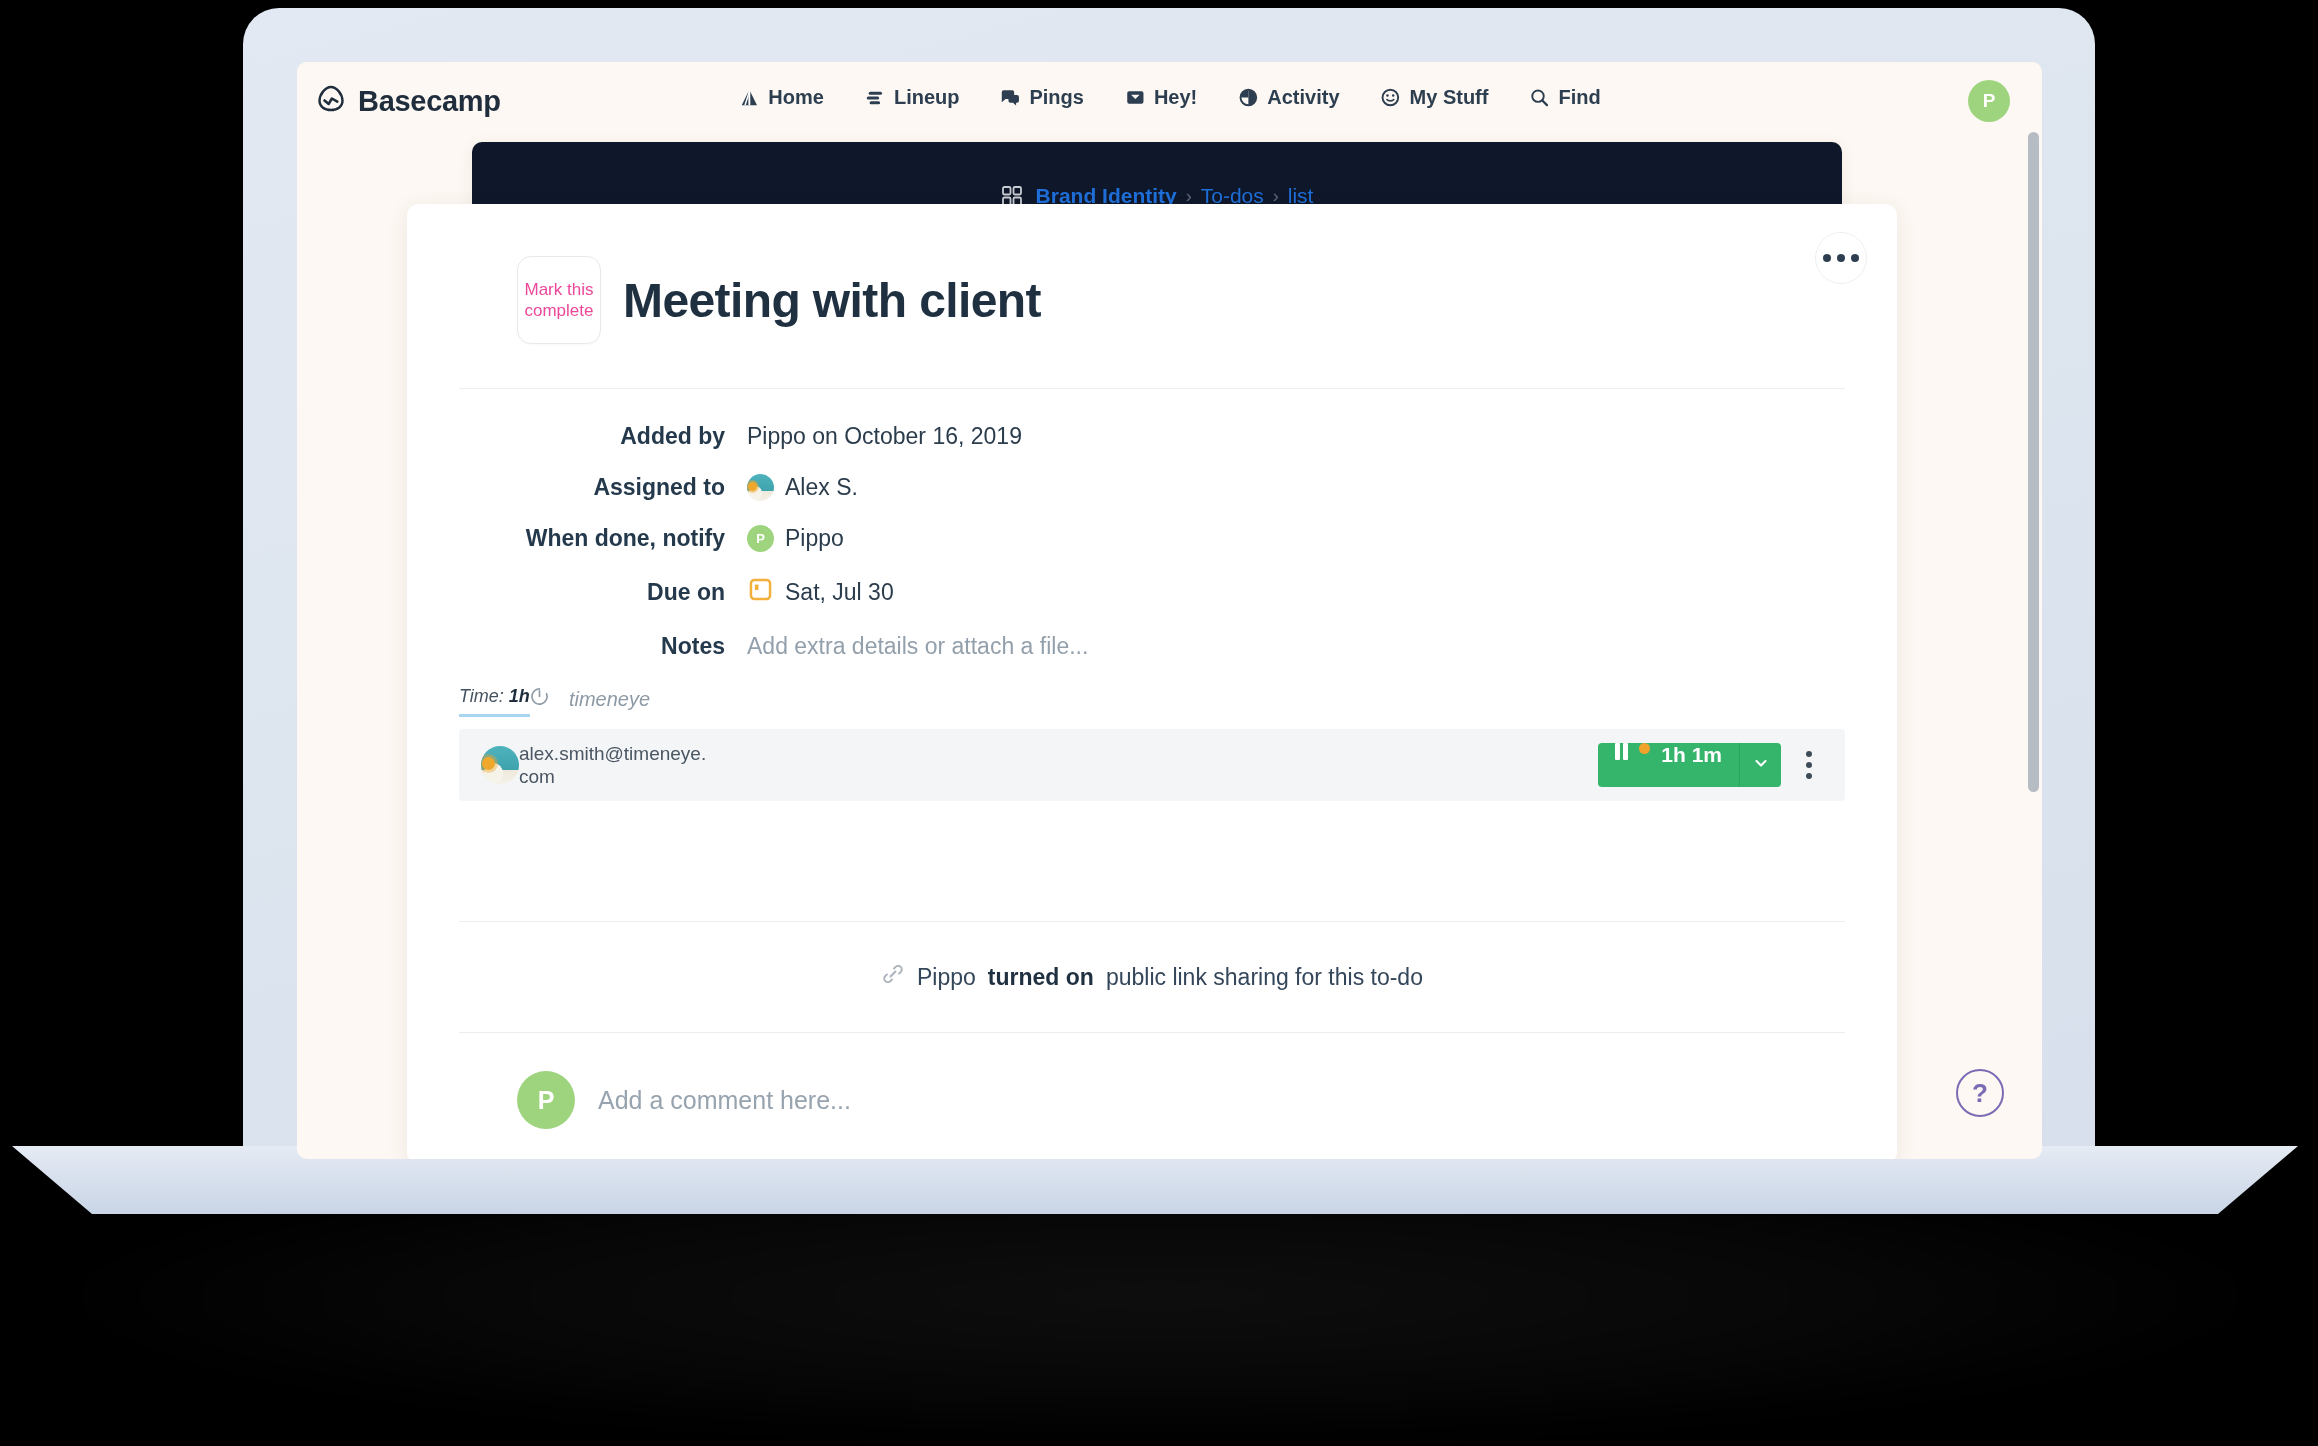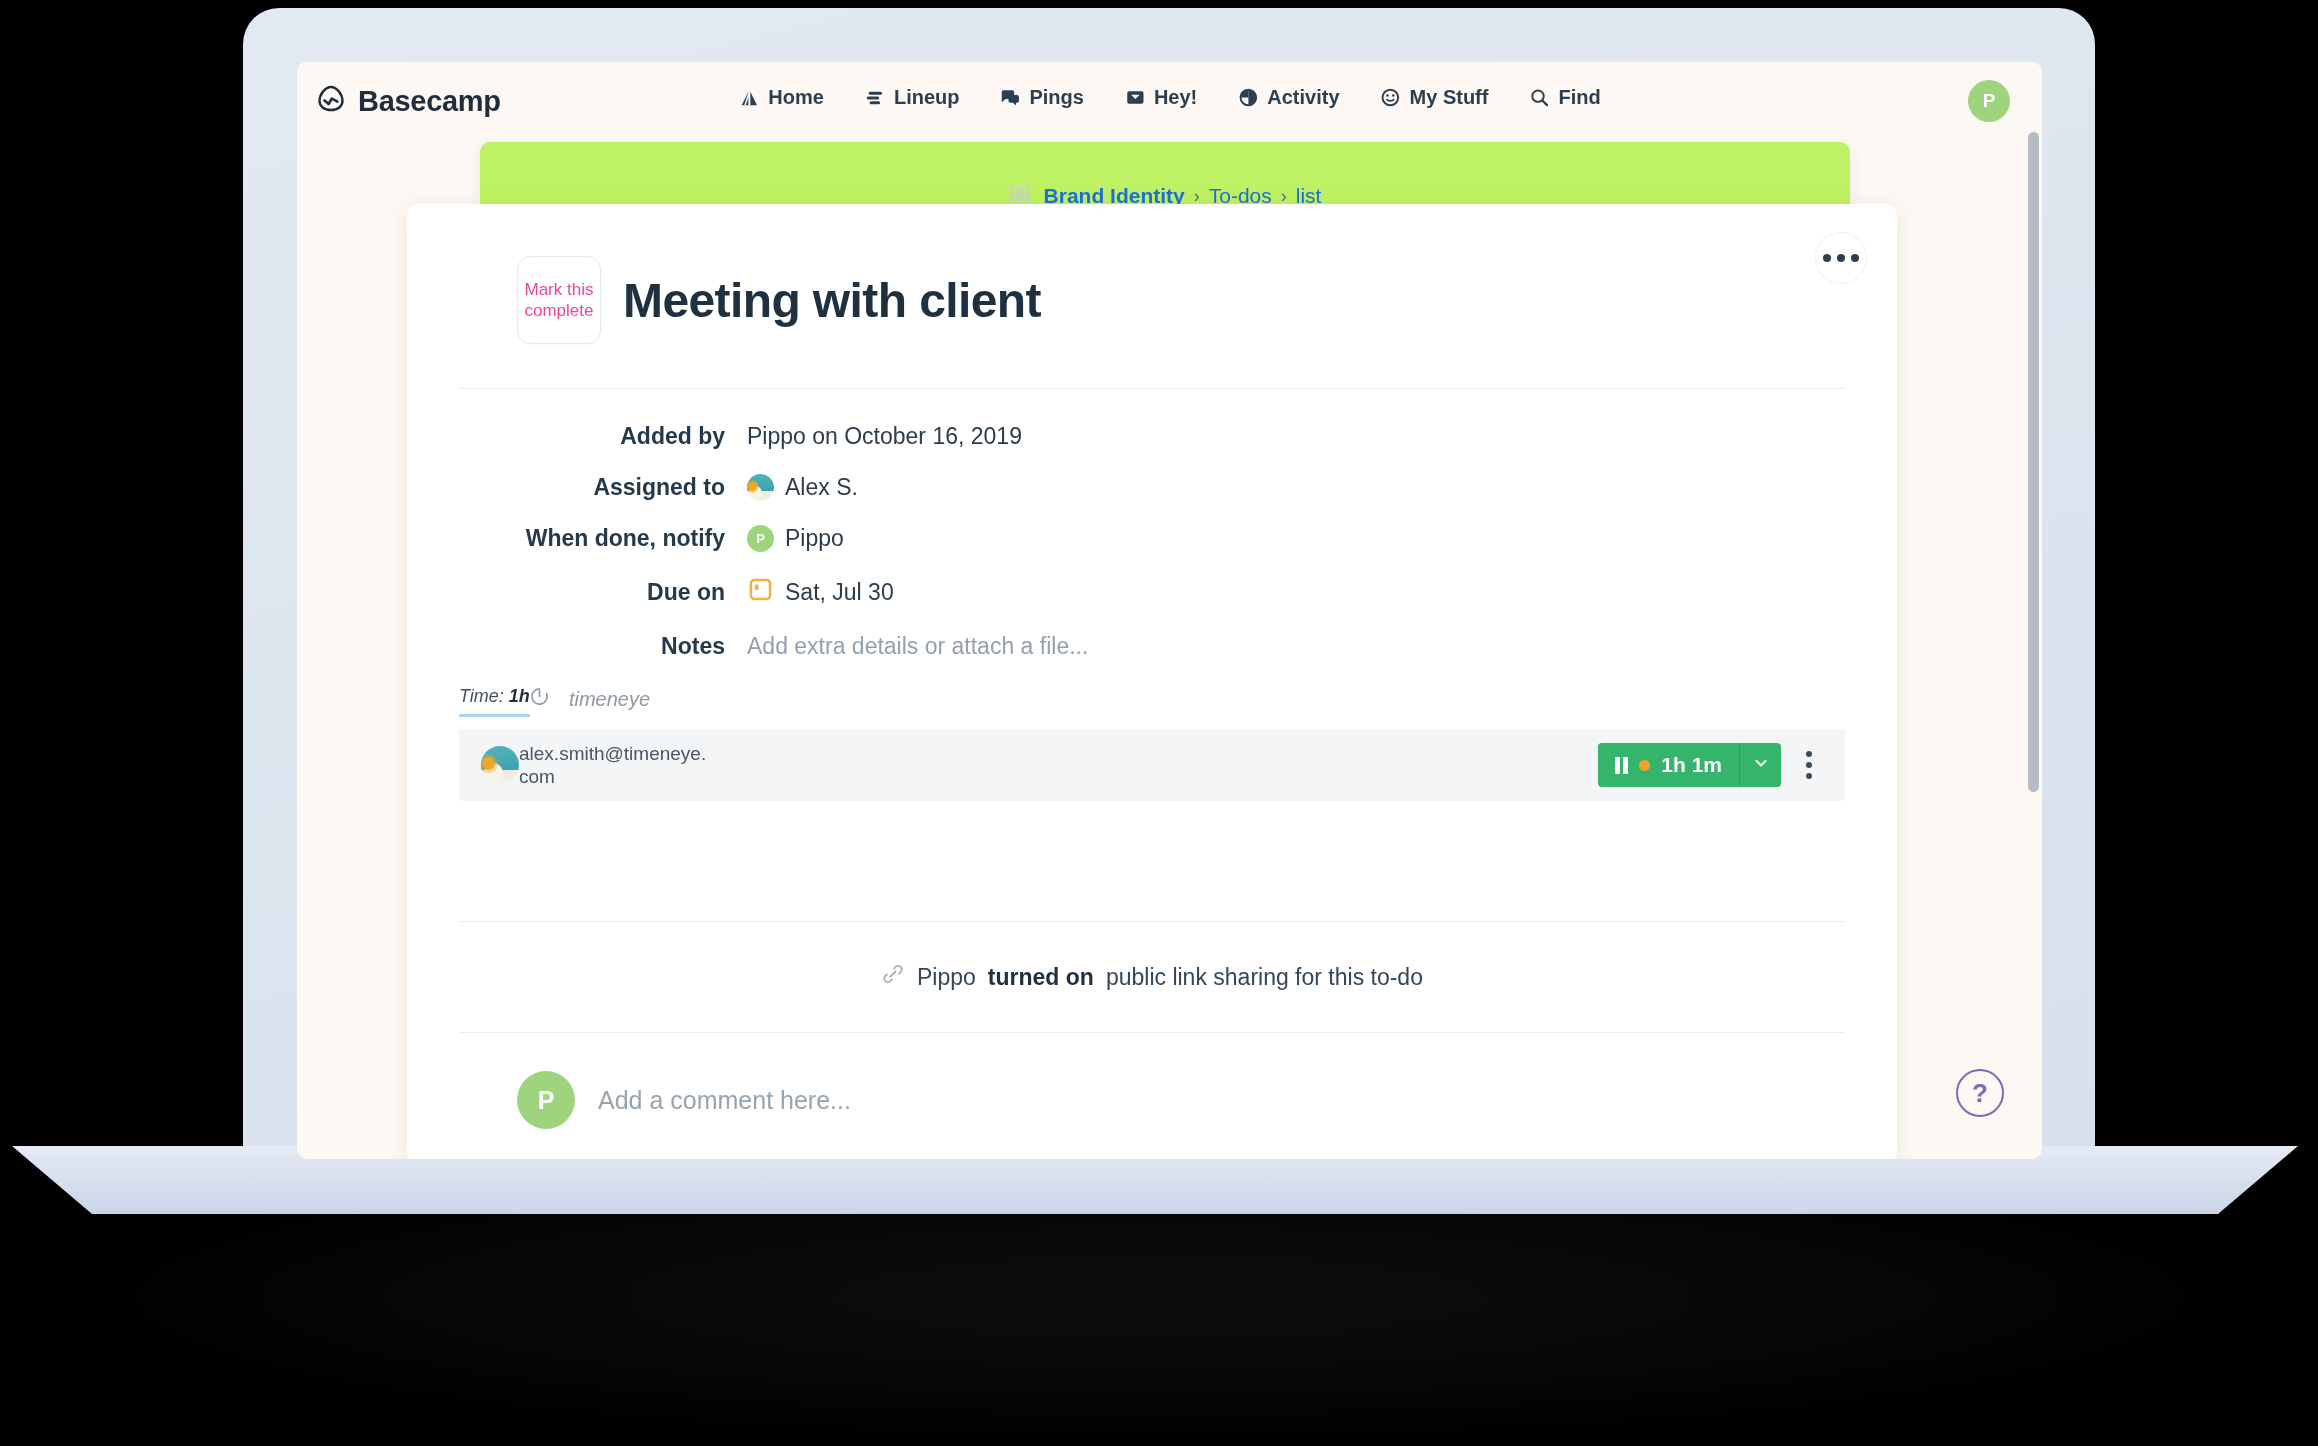--- a/index.html
+++ b/index.html
@@ -73,22 +73,22 @@
   }
 
   
   .page-scrollbar{
     position:absolute; right:3px; top:70px; width:11px; height:660px;
     background:#b6bcc4; border-radius:6px;
   }
 
   
   .card-back{
-    position:absolute; left:183px; top:80px; width:1370px; height:120px;
-    background:#bef264; border-radius:10px;
+    position:absolute; left:175px; top:80px; width:1370px; height:120px;
+    background:#0f172a; border-radius:10px;
     box-shadow: 0 3px 16px rgba(80,60,40,0.07);
   }
   .breadcrumb{
     position:absolute; top:42px; left:0; width:100%;
     display:flex; align-items:center; justify-content:center; gap:9px;
     font-size:21px;
   }
   .crumb-link{ color:#1e6fd9; text-decoration:underline; cursor:pointer; }
   .crumb-link.strong{ font-weight:700; }
   .crumb-sep{ color:#5b6b7b; font-size:18px; }
@@ -176,21 +176,21 @@
     border-radius:50% 50% 45% 45%; background:#f6f3ea; }
   .tn-av::after{ content:""; position:absolute; left:1px; top:11px; width:13px; height:13px; border-radius:50%;
     background:#f0a82c; box-shadow: 0 0 0 3px rgba(240,168,44,0.4); }
   .tn-email{ font-size:19px; color:#4a5663; line-height:1.22; }
   .tn-spacer{ flex:1; }
   .tn-timer{
     display:flex; align-items:stretch; height:44px; border-radius:4px; overflow:hidden;
     background:#35b46c; cursor:pointer;
   }
   .tn-timer-main{
-    display:flex; align-items:center; gap:11px; padding: 0 17px;
+    display:flex; gap:11px; padding: 0 17px;
     color:#fff; font-size:21px; font-weight:600;
   }
   .pause-ic{ display:flex; gap:3.5px; }
   .pause-ic i{ width:5px; height:17px; background:#fff; display:block; border-radius:1px; }
   .run-dot{ width:11px; height:11px; border-radius:50%; background:#efa32b; }
   .tn-timer-caret{
     width:42px; display:flex; align-items:center; justify-content:center;
     border-left:1.5px solid #2da362; color:#fff;
   }
   .tn-kebab{

